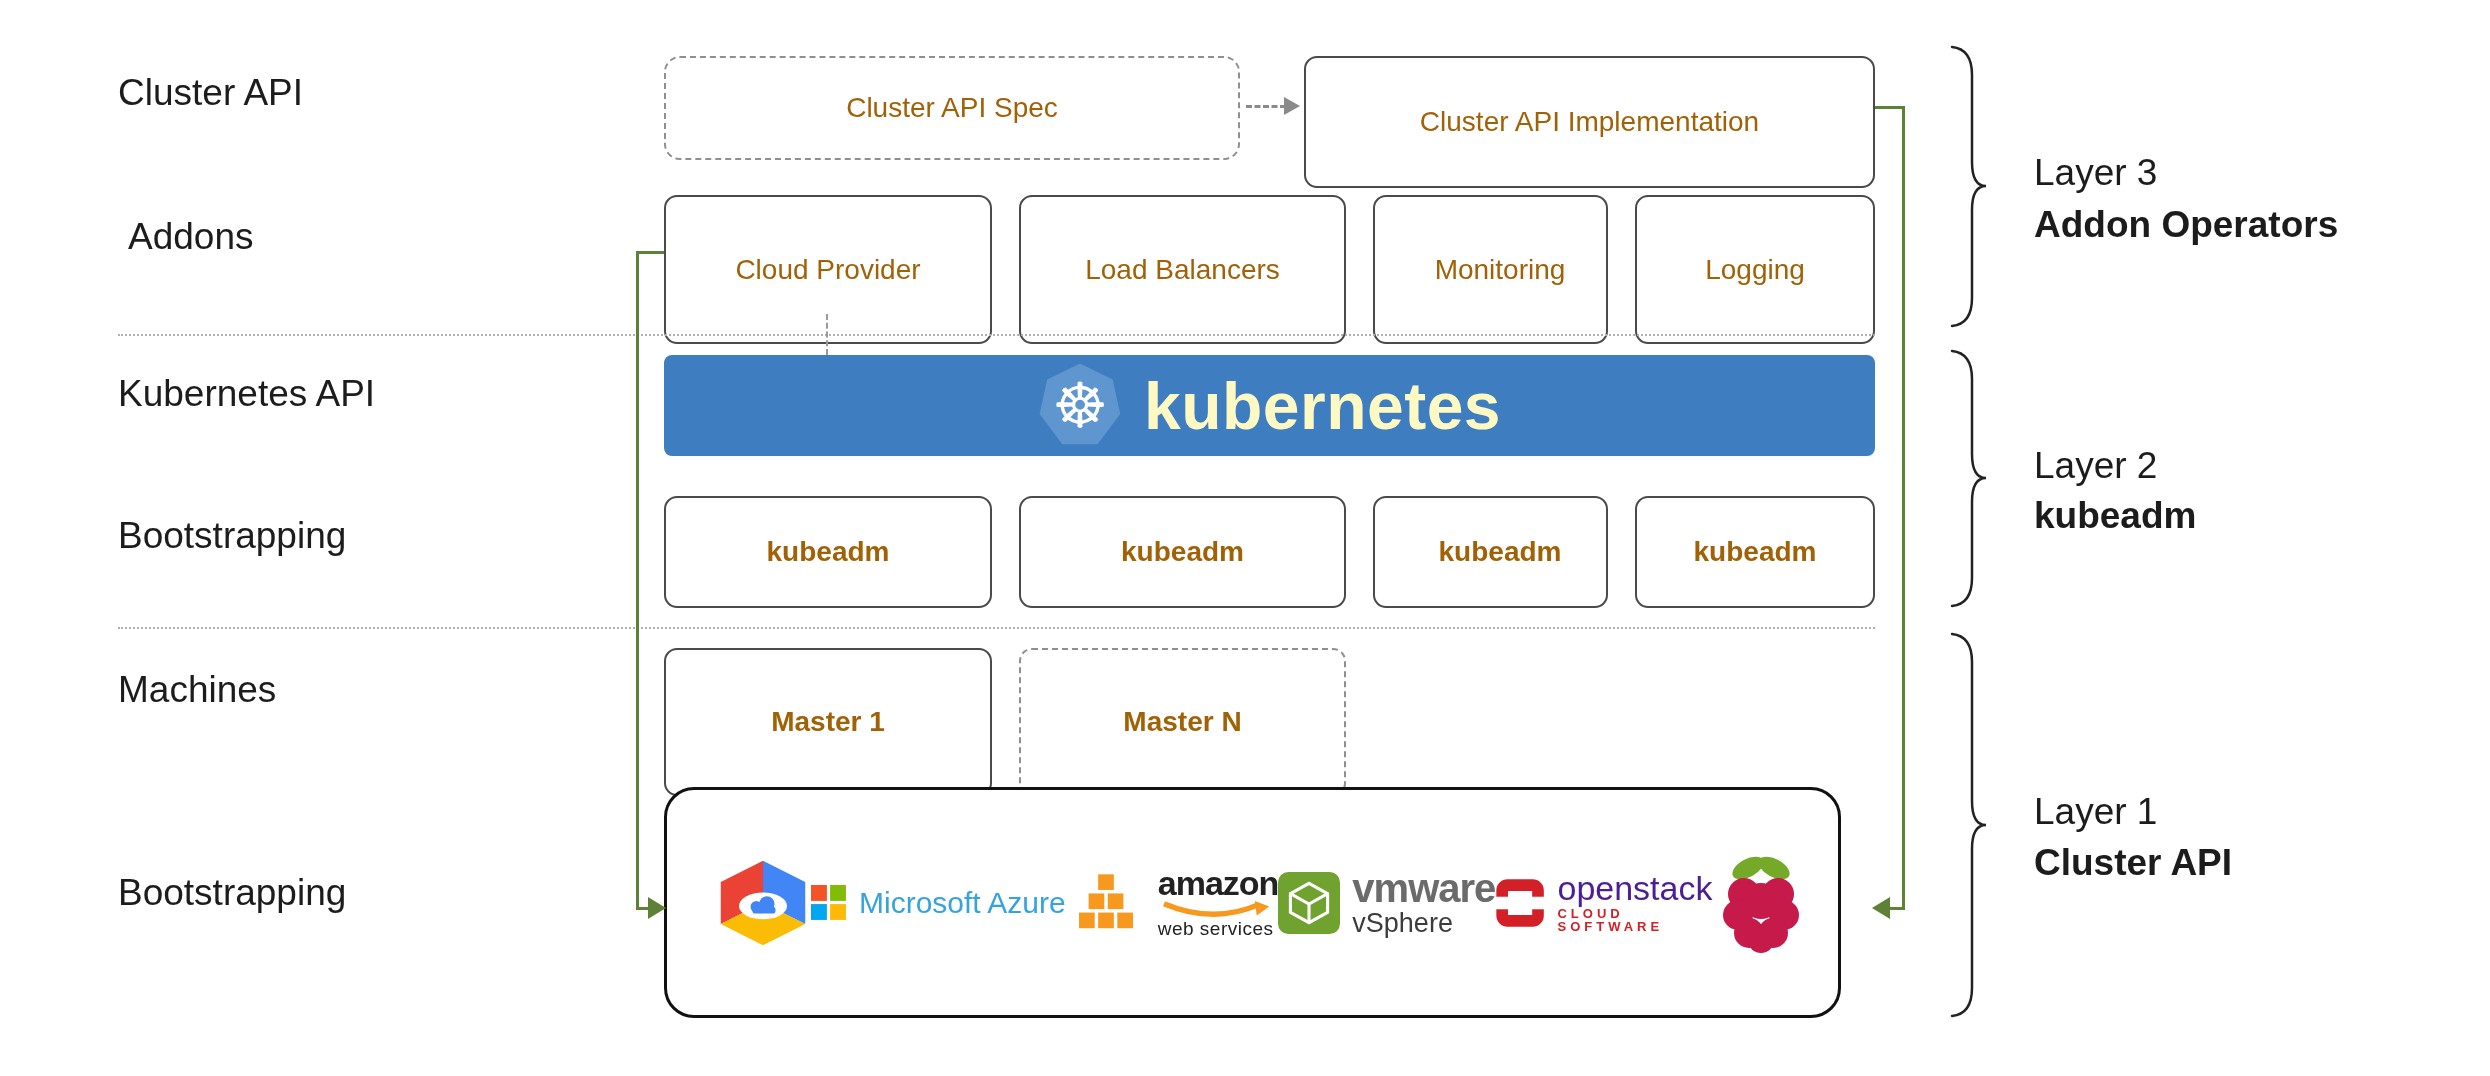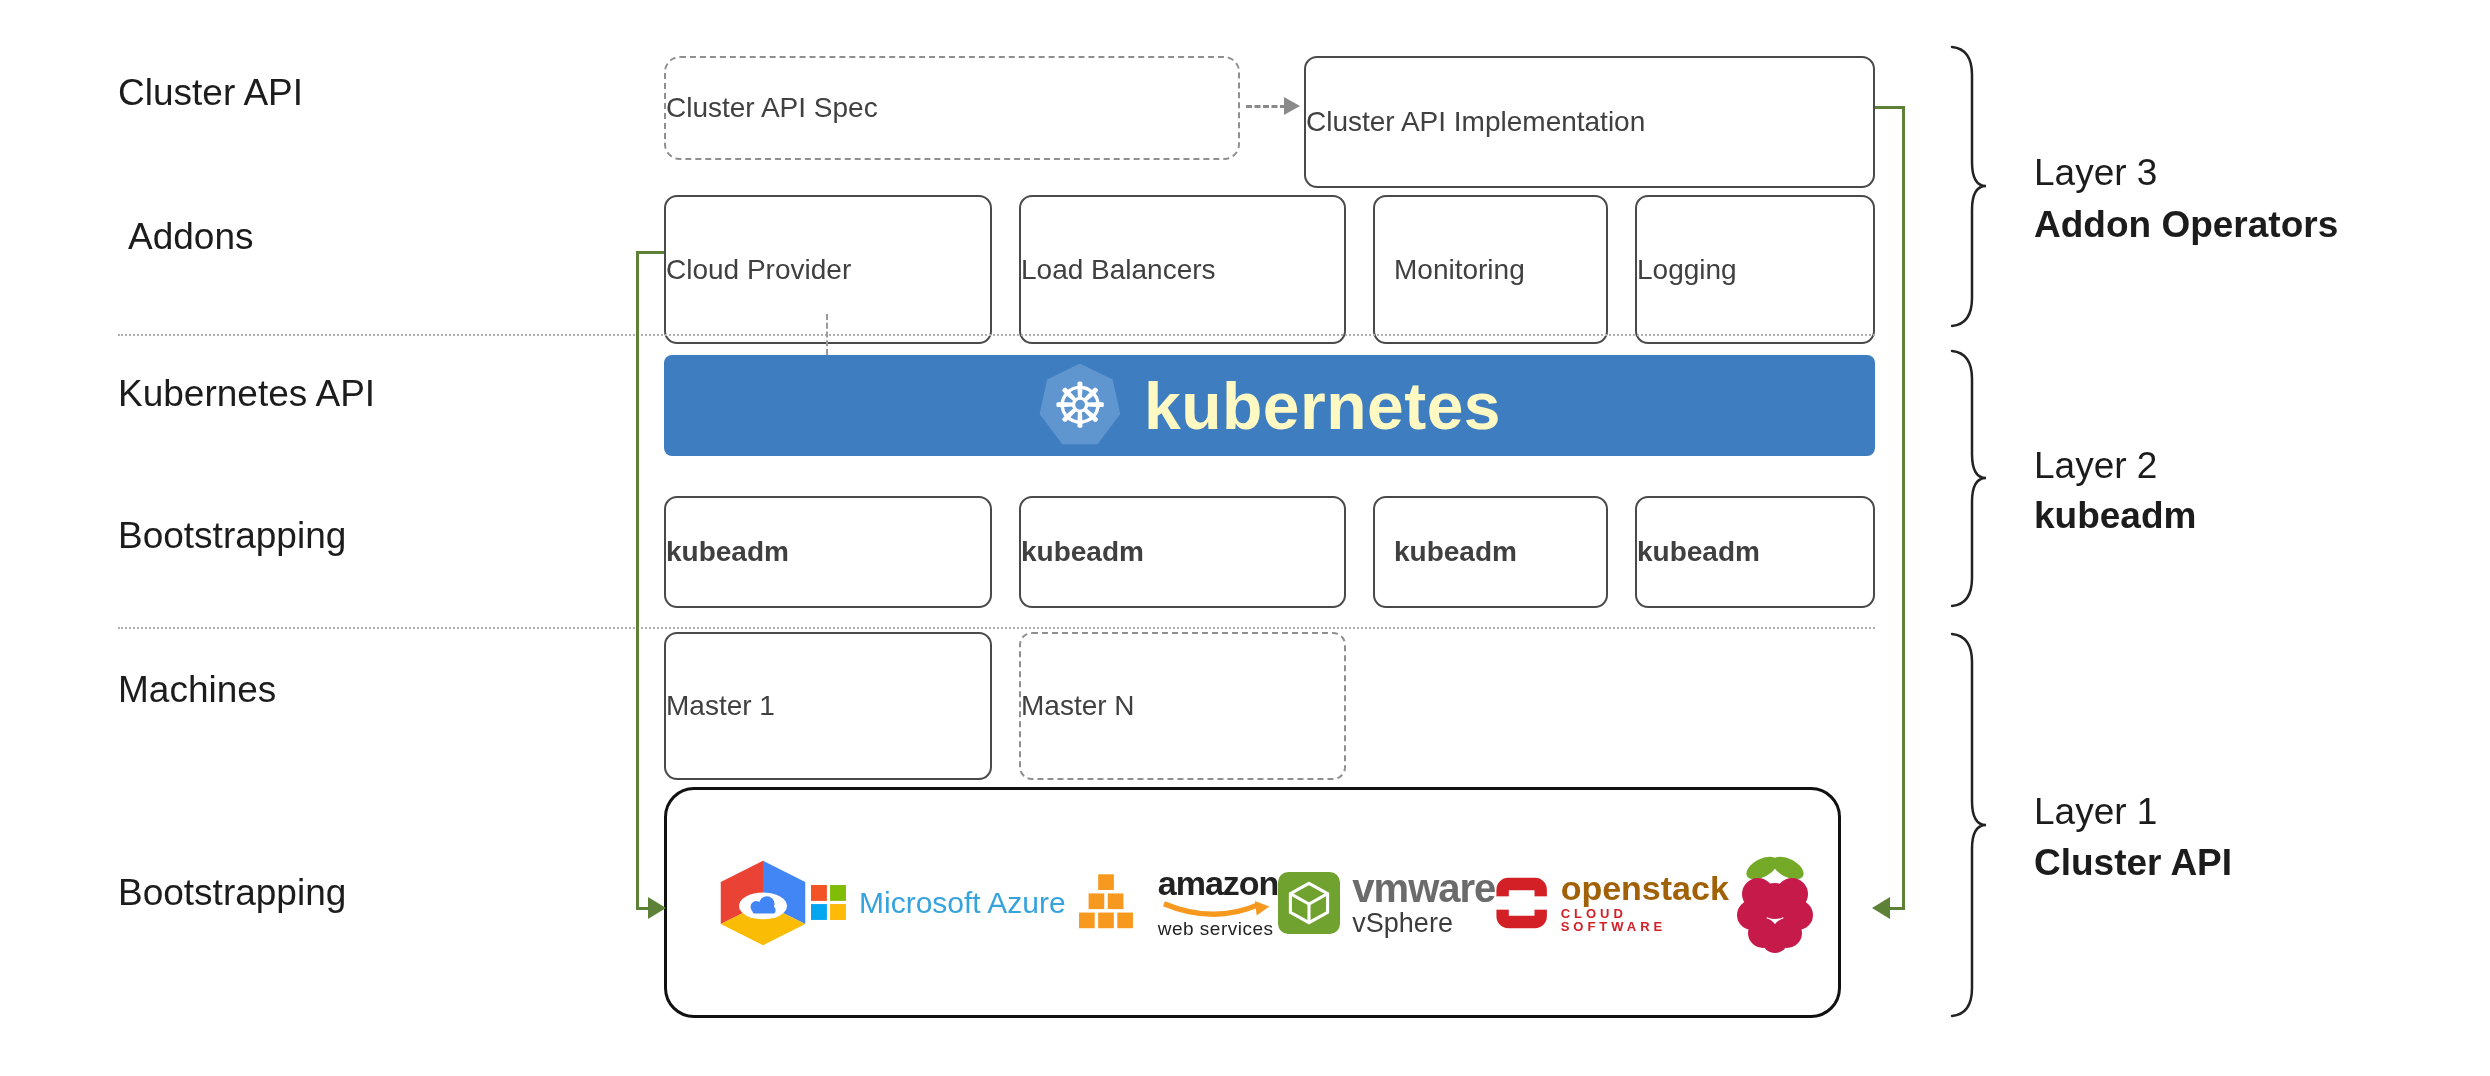--- a/index.html
+++ b/index.html
@@ -17,34 +17,34 @@
   .lbl-addons        { left:128px; top:216px; }
   .lbl-kubernetes-api{ left:118px; top:373px; }
   .lbl-bootstrapping { left:118px; top:515px; }
   .lbl-machines      { left:118px; top:669px; }
   .lbl-infrastructure{ left:118px; top:872px; }
 
   
   .node {
     position:absolute; background:#fff;
     border:2.5px solid #4a4a4a; border-radius:13px;
-    display:flex; align-items:center; 
-    font-size:28px; color:#404040; text-align:center;
+    display:flex; align-items:center; justify-content:center;
+    font-size:28px; color:#a16207; text-align:center;
   }
   .dashed { border:2.5px dashed #8f8f8f; }
   .bold { font-weight:bold; }
 
   
   .c1 { left:664px;  width:328px; }
   .c2 { left:1019px; width:327px; }
   .c3 { left:1373px; width:235px;padding-left:19px; }
   .c4 { left:1635px; width:240px; }
   .r-addons   { top:195px; height:149px; }
   .r-kubeadm  { top:496px; height:112px; }
-  .r-machines { top:632px; height:148px; }
+  .r-machines { top:648px; height:148px;font-weight:bold; }
 
   .spec-box { left:664px;  top:56px; width:576px; height:104px; border-radius:16px; }
   .impl-box { left:1304px; top:56px; width:571px; height:132px; }
 
   
   .spec-arrow-line { position:absolute; left:1246px; top:105px; width:40px; height:0; border-top:3px dashed #8a8a8a; }
   .spec-arrow-head { position:absolute; left:1284px; top:97px; width:0; height:0;
     border-top:9px solid transparent; border-bottom:9px solid transparent; border-left:16px solid #8a8a8a; }
 
   
@@ -76,21 +76,21 @@
     display:flex; align-items:center; justify-content:space-between;
     padding:0 48px;
   }
   .logo { display:flex; align-items:center; gap:12px; }
   .logo-col { display:flex; flex-direction:column; align-items:flex-start; line-height:1.05; }
   .azure-text { font-size:30px; color:#36a3dd; white-space:nowrap; }
   .aws-line1 { font-size:34px; font-weight:bold; color:#222; letter-spacing:-1px; }
   .aws-line2 { font-size:19px; color:#222; letter-spacing:0.5px; }
   .vmware-line1 { font-size:40px; font-weight:bold; color:#6b6b6b; letter-spacing:-1px; }
   .vmware-line2 { font-size:27px; color:#3c3c3c; }
-  .os-line1 { font-size:34px; font-weight:700; color:#a16207; }
+  .os-line1 { font-size:34px; font-weight:400; color:#4c1d95; }
   .os-line2 { font-size:13px; font-weight:bold; color:#d32027; letter-spacing:4px; }
 
   
   .gline { position:absolute; background:#5d8136; }
   .g-right-top    { left:1875px; top:106px; width:30px; height:3px; }
   .g-right-vert   { left:1902px; top:106px; width:3px;  height:803px; }
   .g-right-bottom { left:1888px; top:907px; width:17px; height:3px; }
   .g-left-top     { left:636px;  top:251px; width:28px; height:3px; }
   .g-left-vert    { left:636px;  top:251px; width:3px;  height:658px; }
   .g-left-bottom  { left:636px;  top:907px; width:16px; height:3px; }

